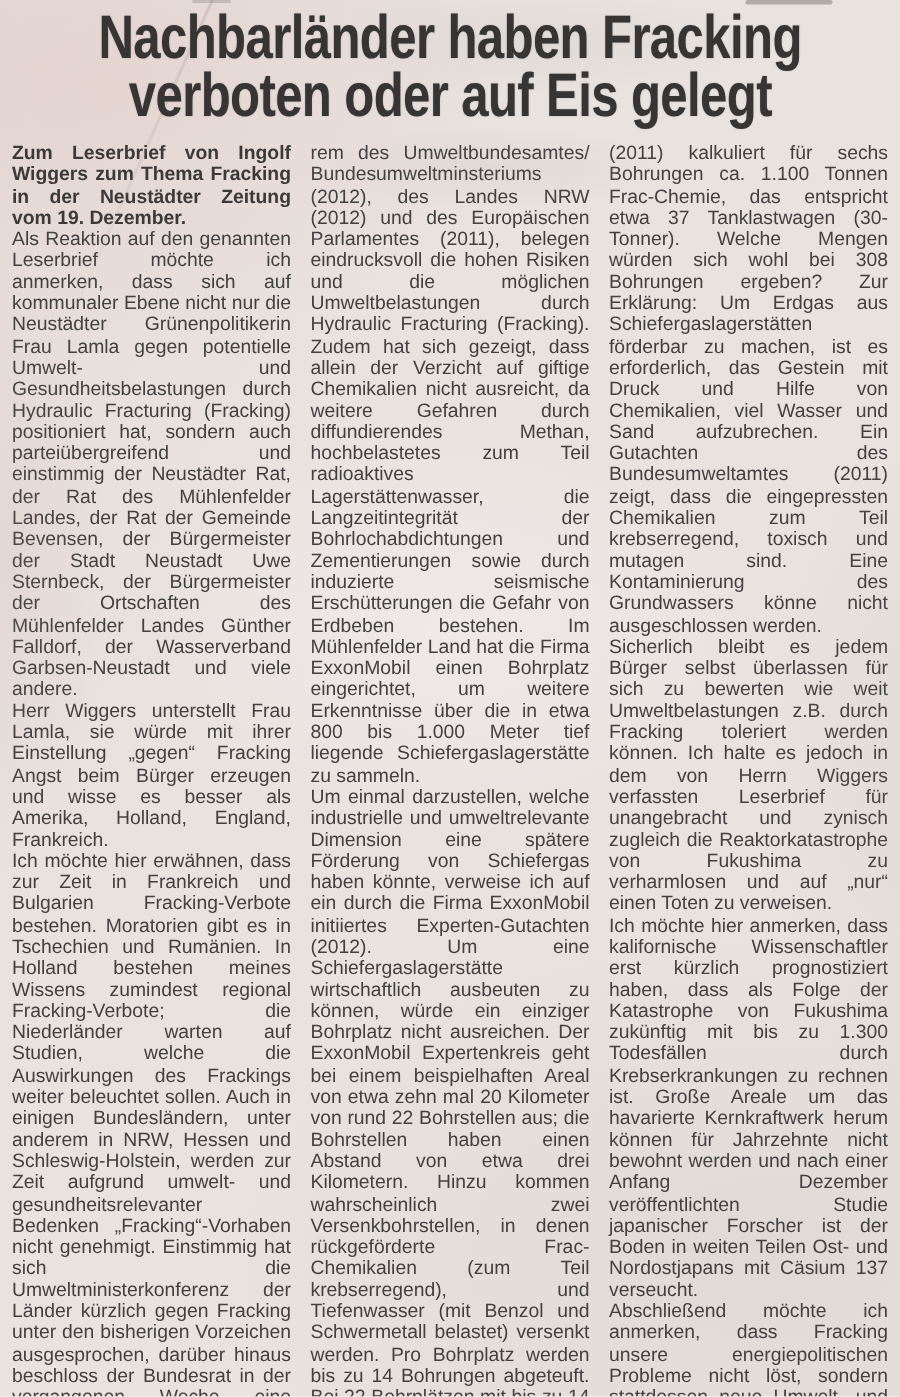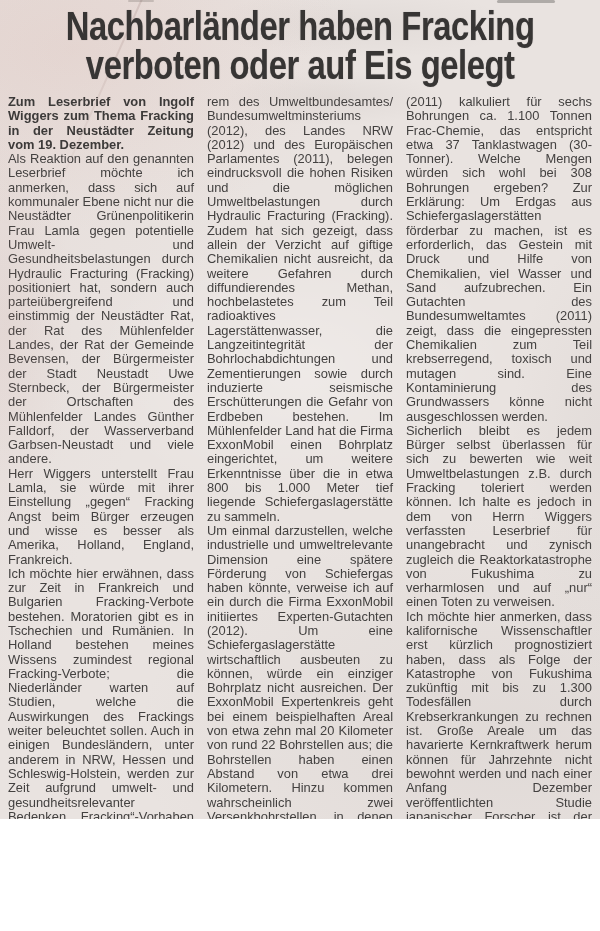--- a/index.html
+++ b/index.html
@@ -6,21 +6,21 @@
     margin: 0;
     padding: 0;
     width: 600px;
     height: 931px;
     overflow: hidden;
     font-family: "Liberation Sans", sans-serif;
   }
   .paper {
     position: relative;
     width: 600px;
-    height: 819px;
+    height: 931px;
     background:
       radial-gradient(420px 260px at 12% 6%, rgba(216,170,160,0.18), transparent 70%),
       radial-gradient(500px 300px at 85% 90%, rgba(160,150,148,0.12), transparent 75%),
       radial-gradient(300px 200px at 50% 45%, rgba(255,255,255,0.25), transparent 70%),
       linear-gradient(115deg, rgba(205,170,165,0.10), rgba(0,0,0,0) 35%),
       #e9e3e0;
     box-sizing: border-box;
     overflow: hidden;
   }
   .texture {

